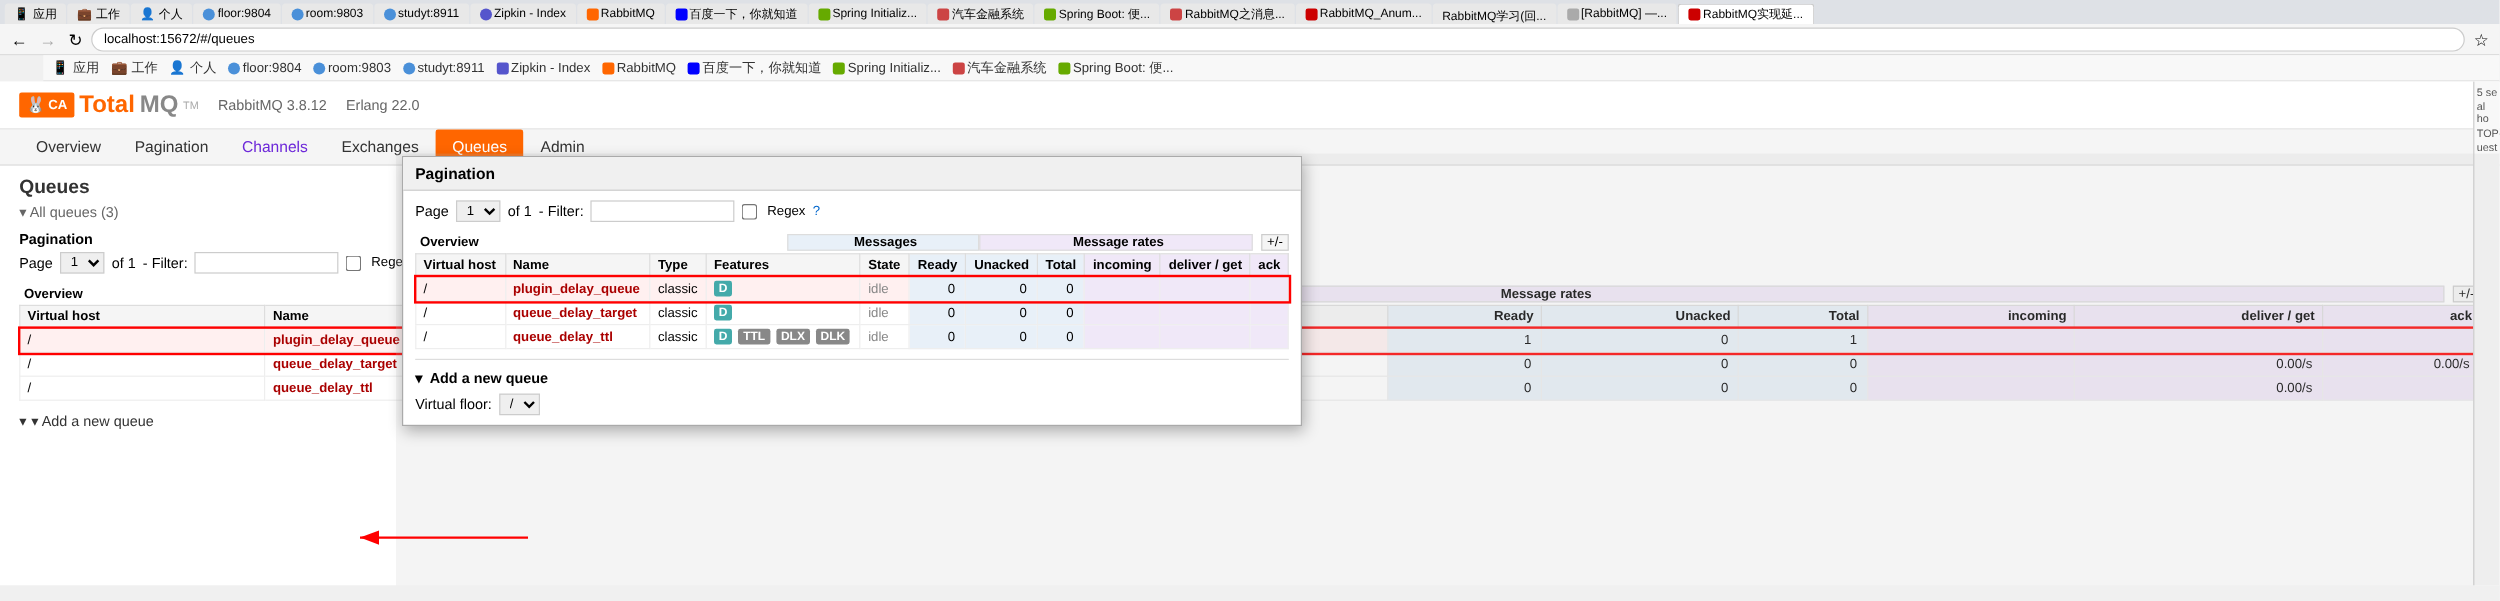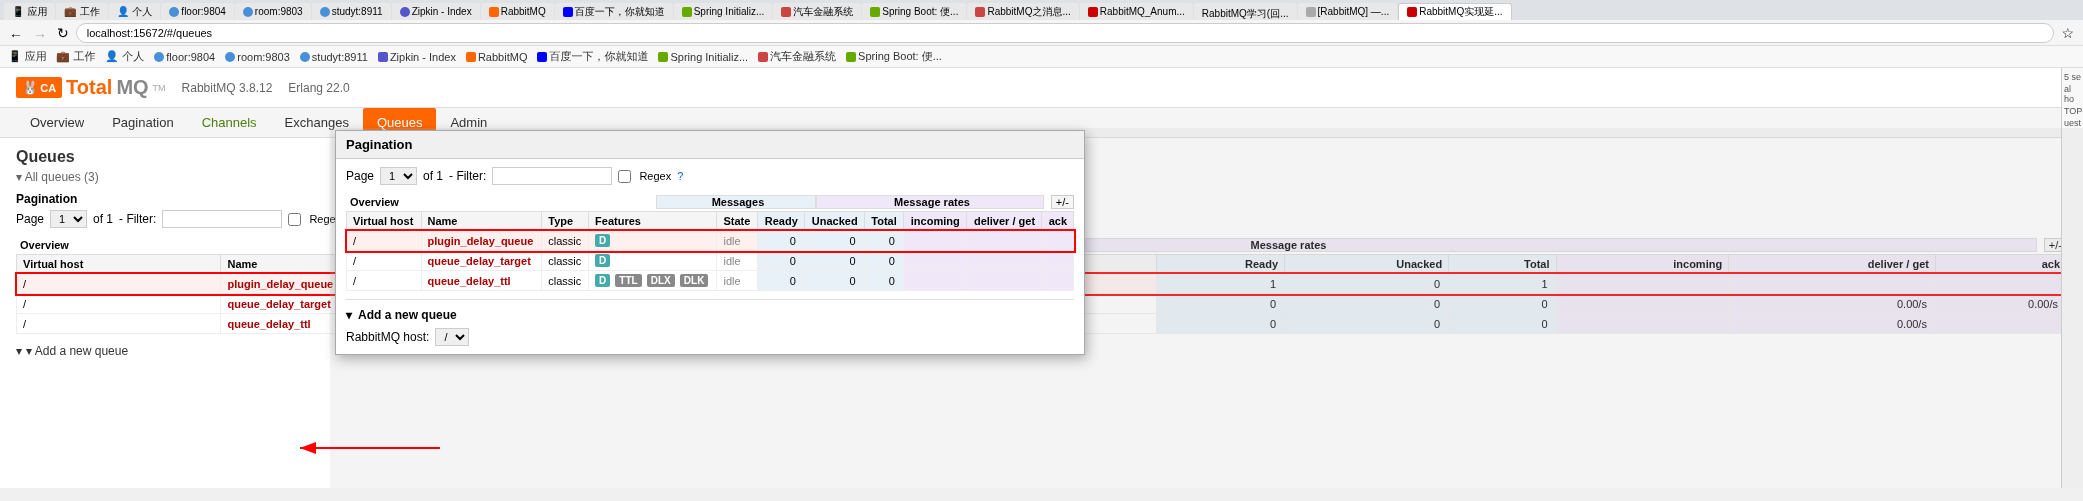--- a/index.html
+++ b/index.html
@@ -80,21 +80,21 @@
 </div>
 
 <div style="background:#f5f5f5; height:26px; display:flex; align-items:center; padding:0 6px; gap:4px; border-bottom:1px solid #ddd;">
   <button style="background:none; border:none; cursor:pointer; font-size:14px; padding:0 3px;">←</button>
   <button style="background:none; border:none; cursor:pointer; font-size:14px; padding:0 3px; color:#aaa;">→</button>
   <button style="background:none; border:none; cursor:pointer; font-size:14px; padding:0 3px;">↻</button>
   <input type="text" value="localhost:15672/#/queues" style="flex: 1 1 0%; height: 20px; border: 1px solid rgb(204, 204, 204); border-radius: 10px; padding: 0px 10px; font-size: 11px;">
   <button style="background:none; border:none; cursor:pointer; font-size:14px; padding:0 3px;">☆</button>
 </div>
 
-<div style="background:#f8f8f8; height:22px; display:flex; align-items:center; padding:0 8px; gap:10px; border-bottom:1px solid #ddd; font-size:11px; overflow:hidden;">
+<div style="background:#f8f8f8; height:22px; display:flex; align-items:center; padding:0 8px; gap:10px; border-bottom:1px solid #ddd; font-size:11px; overflow:hidden;margin-left:36px;">
   <span style="cursor:pointer; color:#333;">📱 应用</span>
   <span style="cursor:pointer; color:#333;">💼 工作</span>
   <span style="cursor:pointer; color:#333;">👤 个人</span>
   <span style="cursor:pointer; color:#333; display:flex; align-items:center; gap:2px;"><span style="width:10px;height:10px;background:#4a90d9;border-radius:50%;display:inline-block;"></span> floor:9804</span>
   <span style="cursor:pointer; color:#333; display:flex; align-items:center; gap:2px;"><span style="width:10px;height:10px;background:#4a90d9;border-radius:50%;display:inline-block;"></span> room:9803</span>
   <span style="cursor:pointer; color:#333; display:flex; align-items:center; gap:2px;"><span style="width:10px;height:10px;background:#4a90d9;border-radius:50%;display:inline-block;"></span> studyt:8911</span>
   <span style="cursor:pointer; color:#333; display:flex; align-items:center; gap:2px;"><span style="width:10px;height:10px;background:#5555cc;border-radius:2px;display:inline-block;"></span> Zipkin - Index</span>
   <span style="cursor:pointer; color:#333; display:flex; align-items:center; gap:2px;"><span style="width:10px;height:10px;background:#f60;border-radius:2px;display:inline-block;"></span> RabbitMQ</span>
   <span style="cursor:pointer; color:#333; display:flex; align-items:center; gap:2px;"><span style="width:10px;height:10px;background:#00f;border-radius:2px;display:inline-block;"></span> 百度一下，你就知道</span>
   <span style="cursor:pointer; color:#333; display:flex; align-items:center; gap:2px;"><span style="width:10px;height:10px;background:#6a0;border-radius:2px;display:inline-block;"></span> Spring Initializ...</span>
@@ -114,21 +114,21 @@
       <span style="font-size:20px; font-weight:bold; color:#888;">MQ</span>
       <span style="font-size:9px; color:#aaa; vertical-align:super;">TM</span>
     </div>
     <span style="font-size:12px; color:#666;">RabbitMQ 3.8.12</span>
     <span style="font-size:12px; color:#666;">Erlang 22.0</span>
   </div>
 
   <div style="background:#f5f5f5; border-bottom:1px solid #ddd; display:flex; padding:0 16px;">
     <a style="padding:7px 14px; cursor:pointer; color:#333; text-decoration:none; font-size:13px; display:block;" href="#">Overview</a>
     <a style="padding:7px 14px; cursor:pointer; color:#333; text-decoration:none; font-size:13px; display:block;" href="#">Pagination</a>
-    <a style="padding:7px 14px; cursor:pointer; color:#4d7c0f; text-decoration:none; font-size:13px; display:block;" href="#">Channels</a>
+    <a style="padding:7px 14px; cursor:pointer; color:#6d28d9; text-decoration:none; font-size:13px; display:block;" href="#">Channels</a>
     <a style="padding:7px 14px; cursor:pointer; color:#333; text-decoration:none; font-size:13px; display:block;" href="#">Exchanges</a>
     <a style="padding:7px 14px; cursor:pointer; color:white; text-decoration:none; font-size:13px; display:block; background:#f60; border-radius:2px;" href="#">Queues</a>
     <a style="padding:7px 14px; cursor:pointer; color:#333; text-decoration:none; font-size:13px; display:block;" href="#">Admin</a>
   </div>
 
   <div style="padding:10px 16px; flex:1; position:relative;">
     <h2 style="font-size:16px; color:#333; margin-bottom:4px;">Queues</h2>
     <div style="color:#666; font-size:12px; margin-bottom:8px; cursor:pointer;">
       <span>▾ All queues (3)</span>
     </div>
@@ -350,21 +350,21 @@
             </tr>
           </tbody>
         </table>
 
         <div style="border-top:1px solid #ddd; padding-top:8px;">
           <div style="display:flex; align-items:center; gap:6px; margin-bottom:6px; font-weight:bold; font-size:12px; cursor:pointer;">
             <span>▾</span>
             <span>Add a new queue</span>
           </div>
           <div style="display:flex; align-items:center; gap:6px; font-size:12px;">
-            <span>RabbitMQ host:</span>
+            <span>Virtual floor:</span>
             <select style="border:1px solid #ccc; padding:1px 4px; font-size:11px;">
               <option>/</option>
             </select>
           </div>
         </div>
       </div>
     </div>
 
 
     <svg style="position:absolute; top:295px; left:280px; z-index:35; pointer-events:none;" width="200" height="40">

